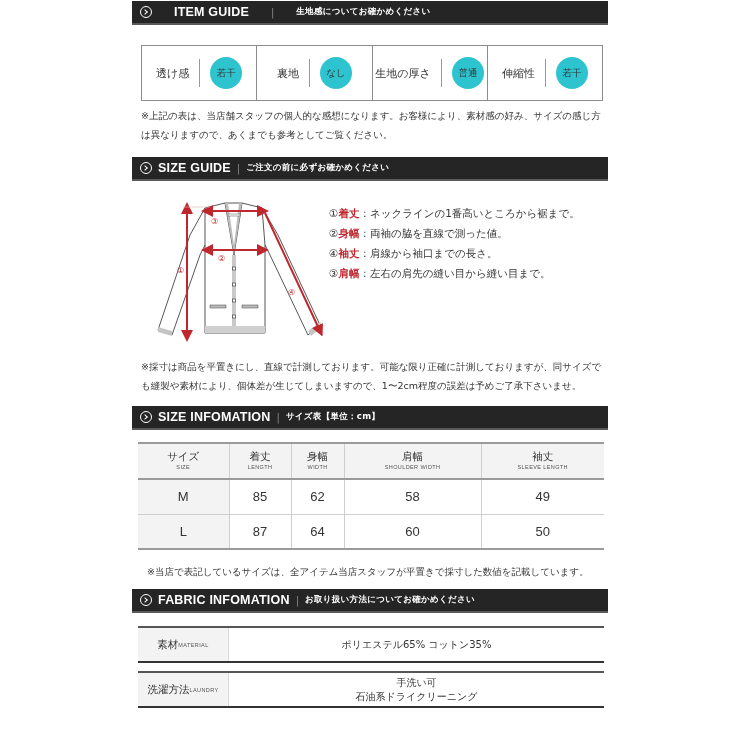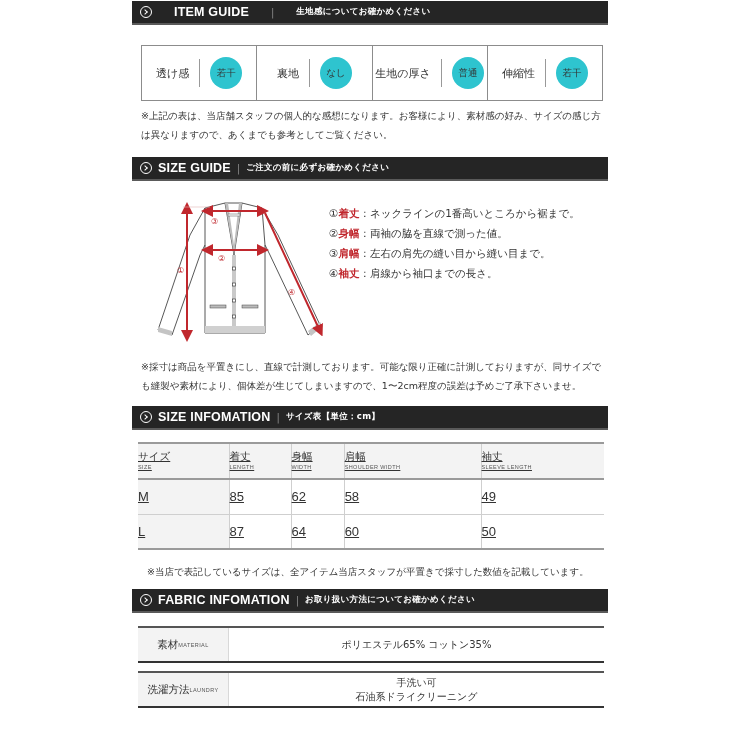--- a/index.html
+++ b/index.html
@@ -42,21 +42,21 @@
     
     .diagram { position: absolute; left: 150px; top: 195px; width: 185px; height: 150px; }
     .defs { position: absolute; left: 329px; top: 203px; font-size: 10.5px; line-height: 20px; color: #333; }
     .defs .term { color: #c0272d; font-weight: bold; }
 
     
     .size-table {
       position: absolute; left: 138px; top: 442px; width: 466px; border-collapse: collapse;
       border-top: 2px solid #9a9a9a; border-bottom: 2px solid #9a9a9a;
     }
-    .size-table th, .size-table td { border-left: 1px solid #cfcfcf; text-align: left; text-decoration: underline; }
+    .size-table th, .size-table td { border-left: 1px solid #cfcfcf; text-align: center; }
     .size-table th:first-child, .size-table td:first-child { border-left: none; }
     .size-table thead th { background: #f3f3f3; height: 36px; font-weight: normal; border-bottom: 2px solid #9a9a9a; }
     .size-table tbody tr:first-child td { border-bottom: 1px solid #cfcfcf; }
     .size-table tbody td { height: 35px; font-size: 13px; font-family: "Liberation Sans", sans-serif; color: #333; }
     .size-table tbody td:first-child { background: #f3f3f3; }
     .th-jp { display: block; font-size: 10.5px; color: #333; line-height: 13px; }
     .th-en { display: block; font-size: 5.5px; color: #555; letter-spacing: 0.4px; line-height: 9px; font-family: "Liberation Sans", sans-serif; }
 
     
     .fabric-row { position: absolute; left: 138px; width: 466px; display: flex; border-top: 2px solid #555; border-bottom: 2px solid #333; }
@@ -165,24 +165,24 @@
 </div>
 
 <div class="defs">
   <div>
     <span>①</span><span class="term">着丈</span><span>：ネックラインの1番高いところから裾まで。</span>
   </div>
   <div>
     <span>②</span><span class="term">身幅</span><span>：両袖の脇を直線で測った値。</span>
   </div>
   <div>
+    <span>④</span><span class="term">袖丈</span><span>：肩線から袖口までの長さ。</span>
+  </div>
+  <div>
     <span>③</span><span class="term">肩幅</span><span>：左右の肩先の縫い目から縫い目まで。</span>
-  </div>
-  <div>
-    <span>④</span><span class="term">袖丈</span><span>：肩線から袖口までの長さ。</span>
   </div>
 </div>
 
 <div class="note" style="top:357px;">
   <div>※採寸は商品を平置きにし、直線で計測しております。可能な限り正確に計測しておりますが、同サイズで</div>
   <div>も縫製や素材により、個体差が生じてしまいますので、1〜2cm程度の誤差は予めご了承下さいませ。</div>
 </div>
 
 <div class="section-header" style="top:406px;">
   <span class="hicon"></span>

